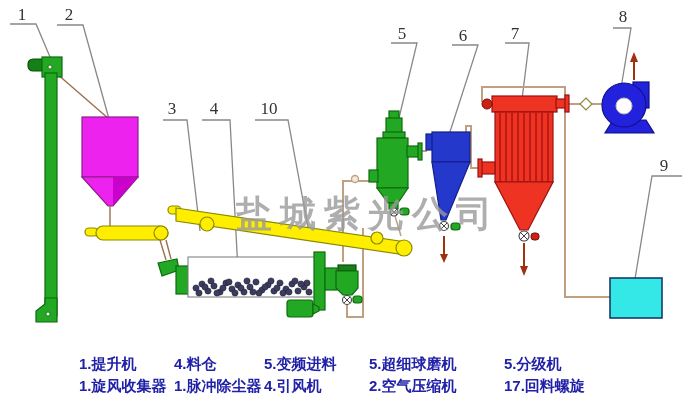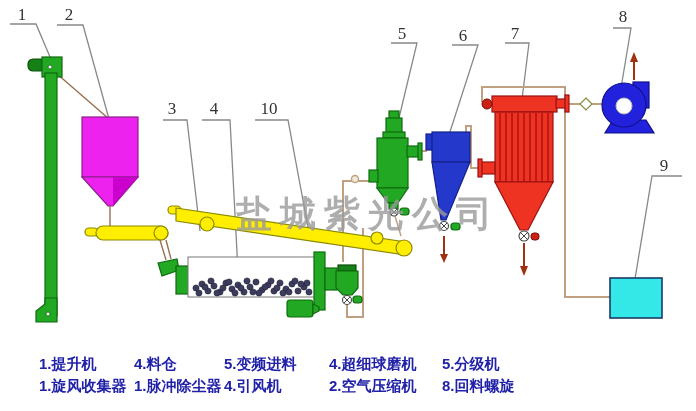--- a/index.html
+++ b/index.html
@@ -25,22 +25,22 @@
   .valve{fill:#fff;stroke:#444;stroke-width:1.1;}
   .vx{stroke:#444;stroke-width:1;}
   .arrow{stroke:#a03010;stroke-width:2;fill:none;}
   .ahead{fill:#a03010;stroke:none;}
   .fitting{fill:#f0e8d8;stroke:#c0a080;stroke-width:1.3;}
   .diamond{fill:#fff;stroke:#8a8a40;stroke-width:1.2;}
   .ball{fill:#3c3c5e;stroke:#23233a;stroke-width:0.6;}
   .watermark{font-family:"Liberation Serif",serif;font-size:36px;font-weight:bold;
              fill:#9a9a9a;opacity:0.8;letter-spacing:8px;}
   .legend-item{position:absolute;font-size:15px;font-weight:bold;color:#2121a8;
-               white-space:nowrap;line-height:17px;}
-  .li-c1{left:39px;}  .li-c2{left:134px;} .li-c3{left:224px;} .li-c4{left:329px;} .li-c5{left:442px;}
+               white-space:nowrap;line-height:17px;margin-left:40px;}
+  .li-c1{left:39px;}  .li-c2{left:134px;} .li-c3{left:224px;} .li-c4{left:329px;} .li-c5{left:464px;}
   .li-r1{top:355px;}  .li-r2{top:377px;}
 </style>
 </head>
 <body>
 
 <div id="stage">
   <svg width="696" height="411" viewBox="0 0 696 411">
 
     <g>
       <polyline class="leader" points="10,24 36,24 53,64"></polyline>
@@ -230,21 +230,21 @@
       <text class="callout-num" x="664" y="171" text-anchor="middle">9</text>
     </g>
 
     <text class="watermark" x="368" y="226" text-anchor="middle">盐城紫光公司</text>
   </svg>
 
   <div>
     <div class="legend-item li-r1 li-c1">1.提升机</div>
     <div class="legend-item li-r1 li-c2">4.料仓</div>
     <div class="legend-item li-r1 li-c3">5.变频进料</div>
-    <div class="legend-item li-r1 li-c4">4.超细球磨机</div>
+    <div class="legend-item li-r1 li-c4">5.超细球磨机</div>
     <div class="legend-item li-r1 li-c5">5.分级机</div>
     <div class="legend-item li-r2 li-c1">1.旋风收集器</div>
     <div class="legend-item li-r2 li-c2">1.脉冲除尘器</div>
     <div class="legend-item li-r2 li-c3">4.引风机</div>
     <div class="legend-item li-r2 li-c4">2.空气压缩机</div>
-    <div class="legend-item li-r2 li-c5">8.回料螺旋</div>
+    <div class="legend-item li-r2 li-c5">17.回料螺旋</div>
   </div>
 </div>
 
 </body></html>

